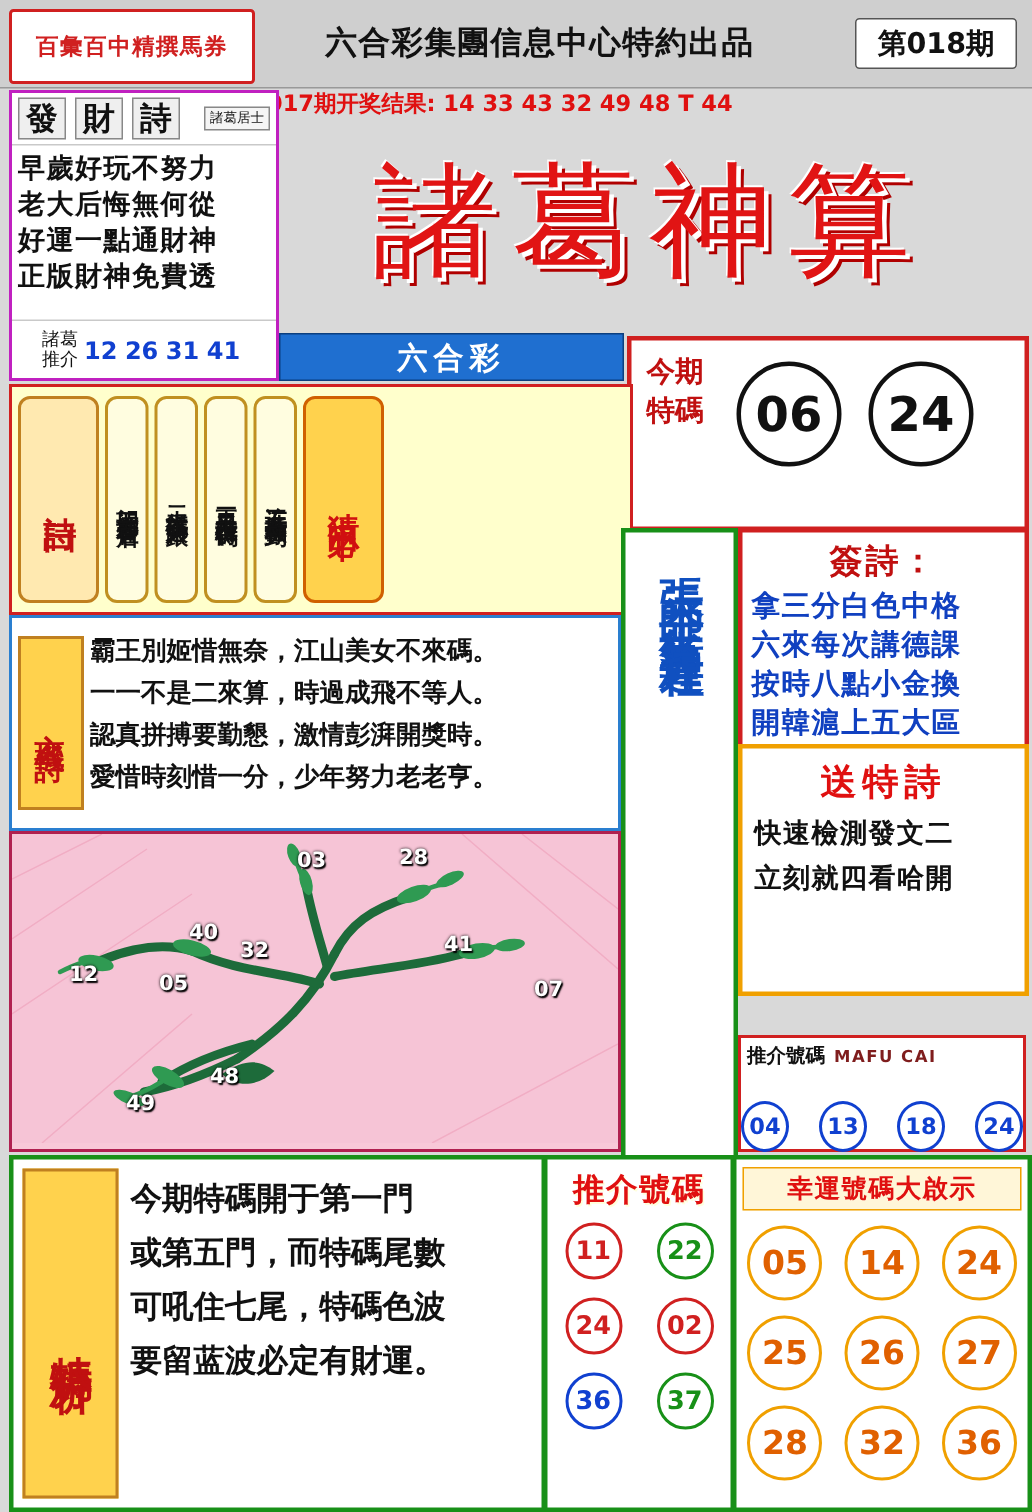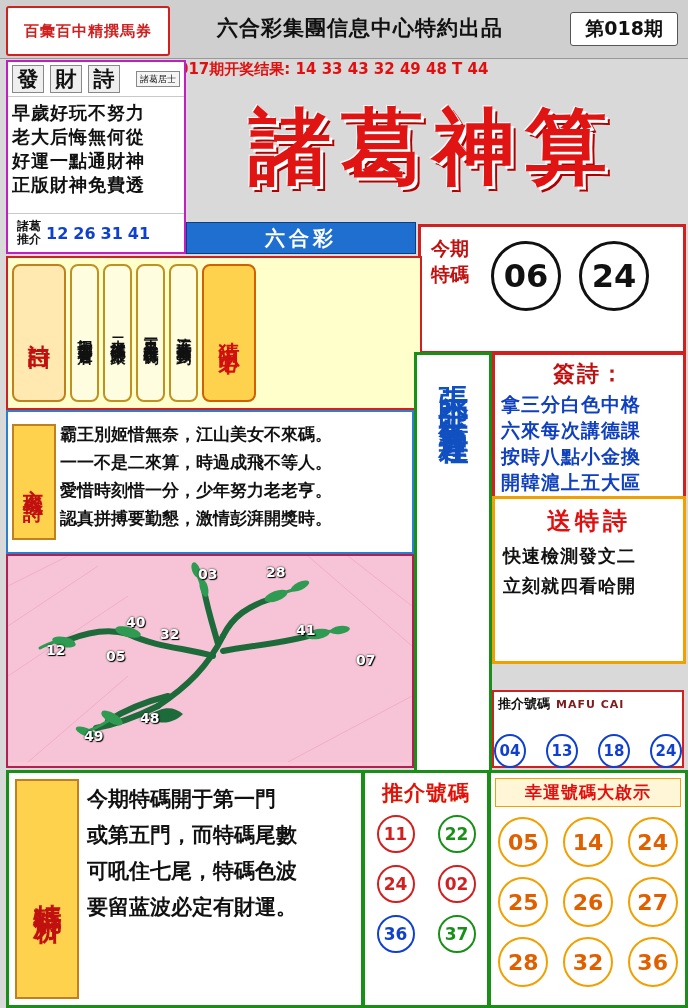--- a/index.html
+++ b/index.html
@@ -61,34 +61,34 @@
   }
   .facai-body{
     padding:4px 4px 0 4px;font-size:18px;font-weight:bold;color:#111;line-height:24px;
     letter-spacing:1px;
   }
   .facai-foot{
     position:absolute;left:0;bottom:0;width:100%;height:38px;
     display:flex;align-items:center;border-top:1px solid #c9c9c9;background:#fff;
   }
   .facai-foot .lbl{
-    font-size:12px;font-weight:bold;color:#111;line-height:13px;text-align:center;width:26px;margin-left:8px;
+    font-size:12px;font-weight:normal;color:#111;line-height:13px;text-align:right;width:26px;margin-left:18px;
   }
   .facai-foot .nums{display:flex;gap:5px;margin-left:4px;}
   .facai-foot .nums span{
     color:#1040d0;font-size:16px;font-weight:bold;
   }
   
   .bigtitle{
     position:absolute;left:186px;top:78px;width:494px;height:140px;
     display:flex;align-items:center;justify-content:center;
   }
   .bigtitle span{
     font-family:"DejaVu Serif","Liberation Serif",serif;
-    font-size:82px;font-weight:bold;color:#e11414;
+    font-size:82px;font-weight:normal;color:#e11414;
     letter-spacing:10px;
     text-shadow: 3px 3px 0 #ffffff, 5px 5px 0 #b00000, -1px -1px 0 #fff;
   }
   
   .lhcbar{
     position:absolute;left:186px;top:222px;width:228px;height:30px;
     background:#1f6fd0;border:1px solid #0b3f80;
     display:flex;align-items:center;justify-content:center;
   }
   .lhcbar span{color:#ffffff;font-size:20px;font-weight:bold;letter-spacing:4px;}
@@ -319,22 +319,22 @@
     <div class="vbox">三更半夜出特碼</div>
     <div class="vbox">连三卡斯基搽到</div>
     <div class="vbox guess">猜中必中</div>
   </div>
 
   <div class="xuanji">
     <div class="xuanji-tag">玄機詩</div>
     <div class="xuanji-lines">
       <div>霸王別姬惜無奈，江山美女不來碼。</div>
       <div>一一不是二來算，時過成飛不等人。</div>
+      <div>認真拼搏要勤懇，激情彭湃開獎時。</div>
       <div>愛惜時刻惜一分，少年努力老老亨。</div>
-      <div>認真拼搏要勤懇，激情彭湃開獎時。</div>
     </div>
   </div>
 
   <div class="tianshi">
     <span>張天師十二生肖算運程</span>
   </div>
 
   <div class="qianshi">
     <div class="qianshi-title">簽詩：</div>
     <div class="qianshi-lines">

